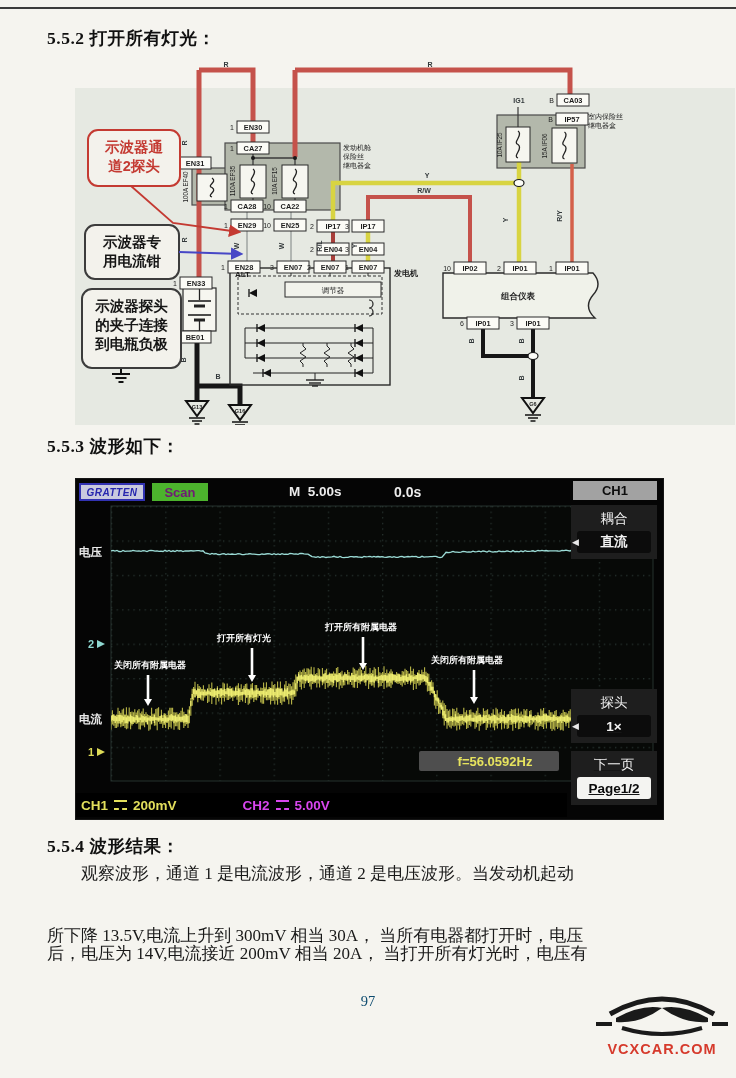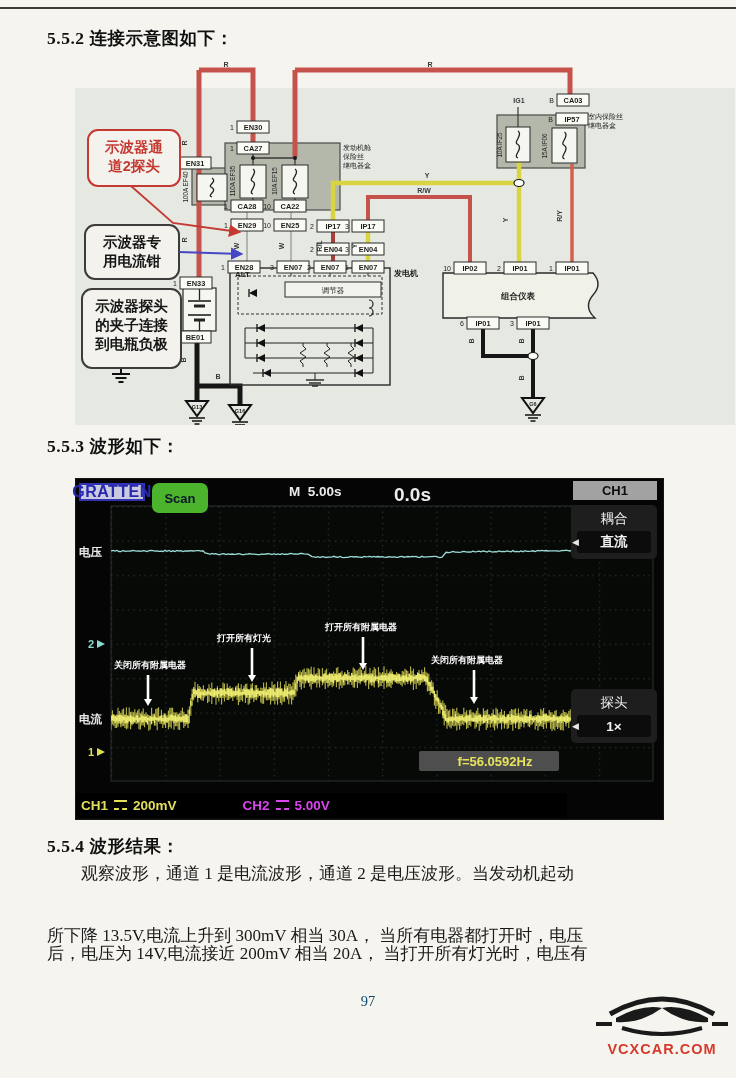--- a/index.html
+++ b/index.html
@@ -8,30 +8,30 @@
   #top-rule{position:absolute;left:0;top:7px;width:736px;height:2px;background:#3b3b3b;}
   .sec{position:absolute;left:47px;margin:0;font-size:17.5px;font-weight:bold;letter-spacing:.5px;color:#101010;white-space:nowrap;}
   #h552{top:26px;}  #h553{top:434px;}  #h554{top:834px;}
   #diagram{position:absolute;left:75px;top:60px;width:660px;height:365px;}
   #diagram svg{font-family:"Liberation Sans","DejaVu Sans",sans-serif;}
   
   #scope{position:absolute;left:75px;top:478px;width:587px;height:340px;background:#040404;
          border:1px solid #161616;font-family:"Liberation Sans","DejaVu Sans",sans-serif;}
   #scope svg{position:absolute;left:0;top:0;}
   .s-logo{position:absolute;left:3px;top:4px;width:66px;height:18px;background:#ccceе4;background:#c9cade;
-          border:2px solid #3232b2;color:#2626ae;font-weight:bold;font-size:16px;
+          border:2px solid #3232b2;color:#2626ae;font-weight:bold;font-style:italic;font-size:10px;
           display:flex;align-items:center;justify-content:center;letter-spacing:.5px;box-sizing:border-box;}
-  .s-scan{position:absolute;left:76px;top:4px;width:56px;height:30px;background:#4cb32d;color:#0f172a;
-          font-weight:bold;font-size:13px;display:flex;align-items:center;justify-content:center;border-radius:7px;}
+  .s-scan{position:absolute;left:76px;top:4px;width:56px;height:18px;background:#4cb32d;color:#701a75;
+          font-weight:bold;font-size:13px;display:flex;align-items:center;justify-content:center;}
   .s-tb{position:absolute;left:213px;top:5px;color:#ececec;font-size:13.5px;font-weight:bold;white-space:pre;text-align:center;}
-  .s-off{position:absolute;left:318px;top:5px;color:#ececec;font-size:19px;font-weight:bold;}
+  .s-off{position:absolute;left:318px;top:5px;color:#ececec;font-size:14px;font-weight:bold;}
   #scope-menu{position:absolute;left:493px;top:0;width:92px;height:340px;}
   .m-header{position:absolute;top:2px;left:4px;width:84px;height:19px;background:#a2a2a2;color:#0e0e0e;
             font-size:13px;font-weight:bold;display:flex;align-items:center;justify-content:center;}
-  .mgroup{position:absolute;left:2px;width:86px;height:54px;background:#1e1e1e;border-radius:5px;padding-top:2px;box-sizing:border-box;text-decoration:underline;}
+  .mgroup{position:absolute;left:2px;width:86px;height:54px;background:#1e1e1e;border-radius:0;padding-top:2px;box-sizing:border-box;text-decoration:underline;}
   .mtitle{color:#f1f1f1;font-size:13.5px;text-align:center;height:23px;line-height:23px;white-space:nowrap;}
   .mval{position:relative;height:22px;margin:1px 6px 0;display:flex;align-items:center;justify-content:center;
         font-size:13.5px;font-weight:bold;border-radius:3px;white-space:nowrap;}
   .mval.white{background:#f4f4f1;color:#0b0b0b;}
   .mval.dark{background:#0c0c0c;color:#f2f2f2;}
   .marrow{position:absolute;left:-5px;color:#eaeaea;font-size:9px;}
   .s-freq{position:absolute;left:343px;top:272px;width:128px;height:20px;background:#4e4e4e;color:#e6e35e;
           font-size:13px;font-weight:bold;display:flex;align-items:center;justify-content:center;border-radius:2px;padding-left:12px;}
   .s-bottom{position:absolute;left:0;bottom:2px;width:486px;height:24px;background:#000;display:flex;
             align-items:center;gap:6px;padding-left:5px;font-size:13.5px;font-weight:bold;}
@@ -46,21 +46,21 @@
              font-family:"Liberation Sans","DejaVu Sans",sans-serif;}
   #wm-title{font-size:20px;font-weight:bold;letter-spacing:3px;line-height:22px;}
   #wm-site{font-size:14.5px;font-weight:bold;letter-spacing:1px;line-height:18px;}
 </style>
 </head>
 <body>
 
 <div id="page">
   <div id="top-rule"></div>
 
-  <h2 id="h552" class="sec">5.5.2 连接示意图如下：</h2>
+  <h2 id="h552" class="sec">5.5.2 打开所有灯光：</h2>
 
   <div id="diagram">
     <svg id="diagram-svg" width="660" height="365" viewBox="0 0 660 365">
         <defs>
           <marker id="ah-red" viewBox="0 0 10 10" refX="8" refY="5" markerWidth="7" markerHeight="7" orient="auto-start-reverse">
             <path d="M0,0 L10,5 L0,10 z" fill="#c43a32"></path>
           </marker>
           <marker id="ah-blue" viewBox="0 0 10 10" refX="8" refY="5" markerWidth="7" markerHeight="7" orient="auto-start-reverse">
             <path d="M0,0 L10,5 L0,10 z" fill="#4747c6"></path>
           </marker>
@@ -397,20 +397,26 @@
             <span>直流</span>
           </div>
         </div>
         <div class="mgroup" style="top: 210px;">
           <div class="mtitle">探头</div>
           <div class="mval dark">
             <span class="marrow">◀</span>
             <span>1×</span>
           </div>
         </div>
+        <div class="mgroup" style="top: 272px;">
+          <div class="mtitle">下一页</div>
+          <div class="mval white">
+            <span>Page1/2</span>
+          </div>
+        </div>
       </div>
     <div class="s-bottom">
       <span class="ch1c">CH1</span>
       <span class="dc ch1c"></span>
       <span class="ch1c">200mV</span>
       <span class="gap2"></span>
       <span class="ch2c">CH2</span>
       <span class="dc ch2c"></span>
       <span class="ch2c">5.00V</span>
     </div>

